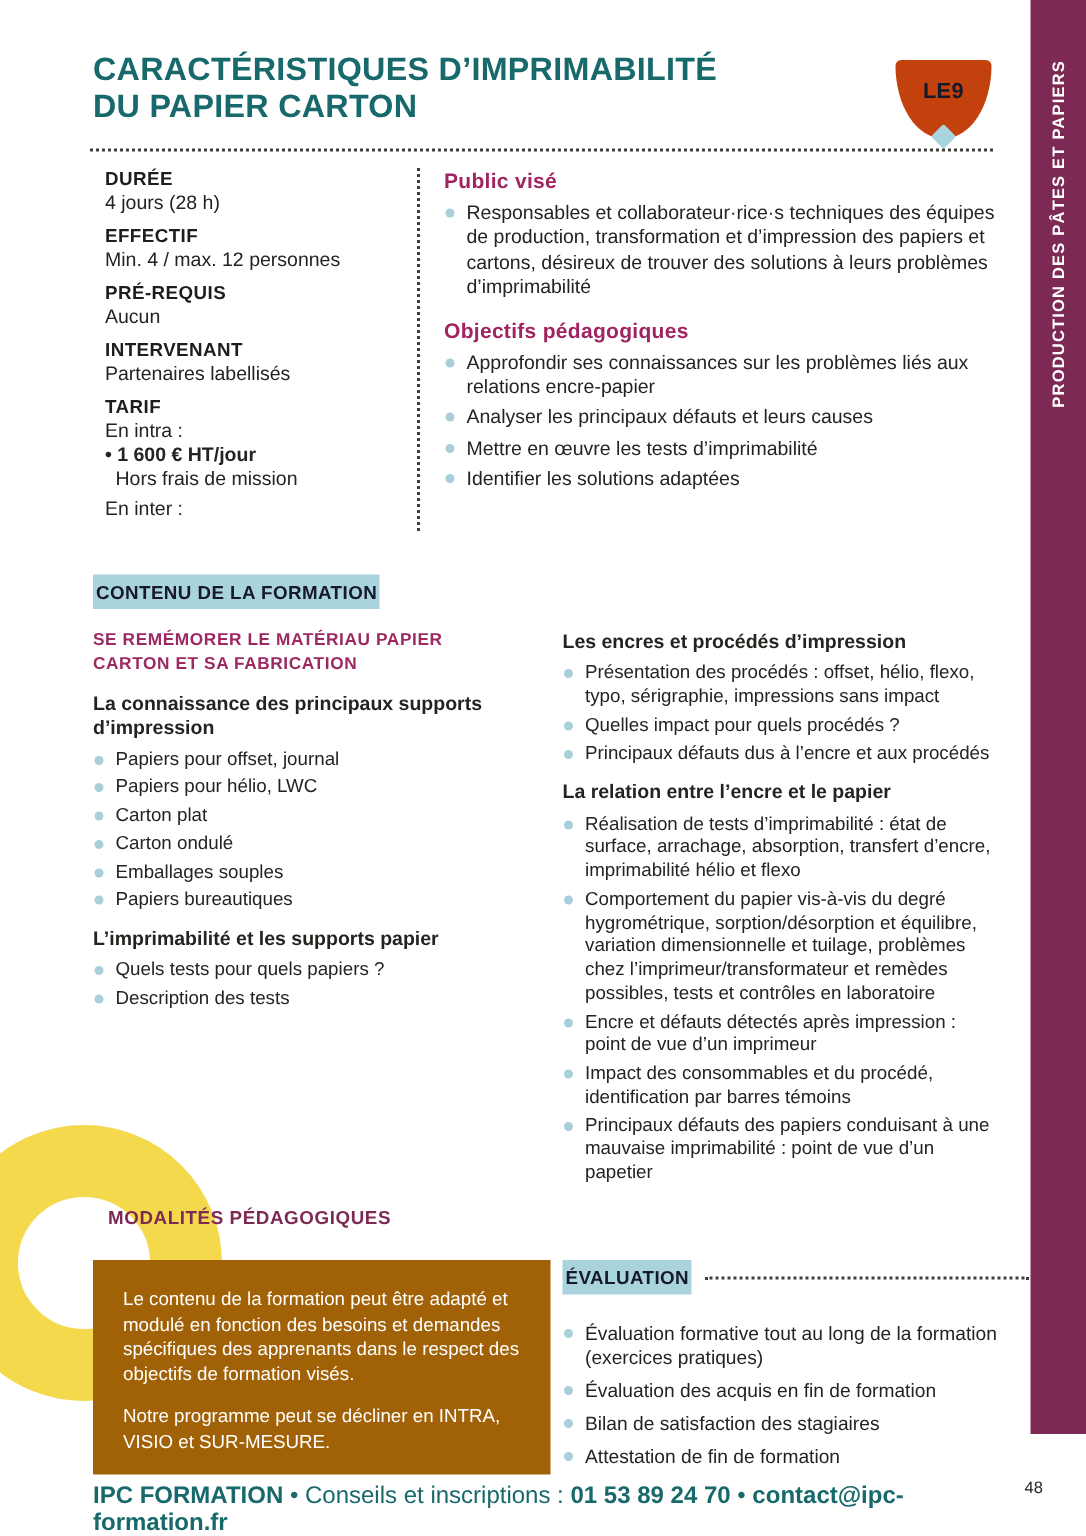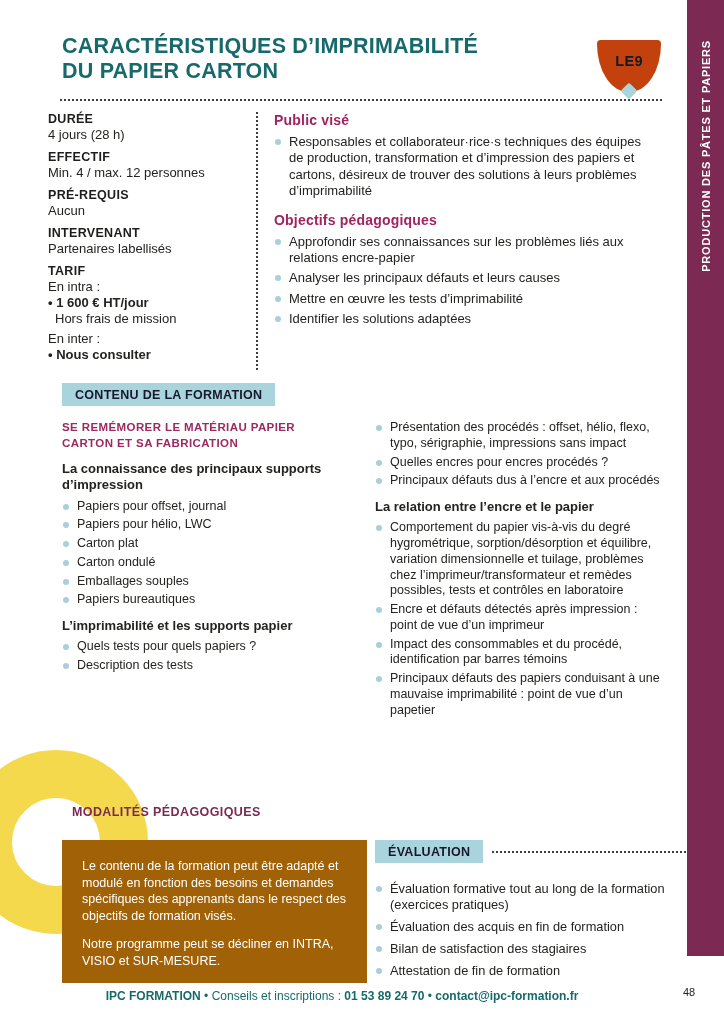--- a/index.html
+++ b/index.html
@@ -24,21 +24,21 @@
            font-weight:800; line-height:1.17; letter-spacing:.2px; }
   .badge-le9 { position:absolute; left:597px; top:40px; width:64px; height:52px;
            background:#c2410c; border-radius:4px 4px 52% 52% / 4px 4px 100% 100%; }
   .badge-le9::after { content:""; position:absolute; left:50%; bottom:-5px; width:12px; height:12px;
            background:#a9d4dd; transform:translateX(-50%) rotate(45deg); border-radius:2px; }
   .badge-le9 b { display:block; text-align:center; line-height:42px; font-size:14.5px;
            color:#151929; letter-spacing:.3px; }
   .rule-h { position:absolute; left:60px; top:99px; width:602px; border-top:2px dotted #3e3e3d; }
 
   
-  .top-info { position:absolute; left:48px; top:112px; width:604px; display:flex; }
+  .top-info { position:absolute; left:70px; top:112px; width:604px; display:flex; }
   .col-facts { width:208px; }
   .col-divider { border-left:2px dotted #3e3e3d; }
   .col-audience { flex:1; padding-left:16px; }
 
   .fact { margin-bottom:8px; }
   .fact .lbl { font-size:12.5px; font-weight:bold; letter-spacing:.3px; color:#1d1d1b; margin-bottom:1px; }
   .fact .val { font-size:13px; color:#242320; }
   .tarif-line { font-size:13px; margin-top:1px; }
   .tarif-line.b { font-weight:bold; }
   .tarif-line.b::before { content:"• "; }
@@ -48,21 +48,21 @@
   .mag-head { color:#a02460; font-weight:bold; font-size:14px; margin-bottom:6px; letter-spacing:.2px; }
   .mag-head.second { margin-top:12px; }
 
   ul.blist { list-style:none; }
   ul.blist li { display:flex; font-size:13px; line-height:1.26; margin-bottom:4px; }
   ul.blist li .dot { flex:0 0 auto; width:6px; height:6px; border-radius:50%;
       background:#a9cfdb; margin:5px 8px 0 1px; }
 
   
   .chip { display:inline-block; background:#a9d4dd; color:#16182b; font-weight:bold;
-          font-size:12.5px; letter-spacing:.3px; padding:5px 13px 4px; }
+          font-size:12.5px; letter-spacing:.3px; padding:5px 2px 4px; }
   .chip-contenu { position:absolute; left:62px; top:383px; }
 
   .content-cols { position:absolute; left:62px; top:420px; width:604px; display:flex; gap:28px; }
   .ccol-l { width:285px; }
   .ccol-r { width:291px; }
   .sec-maroon { color:#9c2961; font-weight:bold; font-size:11.5px; letter-spacing:.4px;
                 line-height:1.35; margin-bottom:10px; text-transform:uppercase; }
   .sub-head { font-size:13px; font-weight:bold; line-height:1.25; margin:10px 0 5px; }
   .sub-head.first { margin-top:0; }
   .sub-italic { font-size:13px; font-style:italic; margin:2px 0 6px; }
@@ -79,22 +79,22 @@
   .modalites-box p + p { margin-top:12px; }
 
   
   .eval-wrap { position:absolute; left:375px; top:840px; width:311px; }
   .eval-head { display:flex; align-items:center;justify-content:center; }
   .eval-head .dots { flex:1; border-top:2px dotted #3e3e3d; margin-left:9px; }
   .eval-wrap ul.blist { margin-top:18px; }
   .eval-wrap ul.blist li { font-size:12.8px; margin-bottom:6px; }
 
   
-  .footer { position:absolute; left:62px; top:989px; width:560px; text-align:center;
-            color:#17696b; font-size:12px; }
+  .footer { position:absolute; left:62px; top:989px; width:560px; 
+            color:#17696b; font-size:16px; }
   .footer b { font-weight:bold; }
   .page-num { position:absolute; left:683px; top:986px; font-size:11px; color:#242320; }
 </style>
 </head>
 <body>
 
 <div class="page">
 
   <div class="side-strip">
     <span>PRODUCTION DES PÂTES ET PAPIERS</span>
@@ -132,21 +132,20 @@
             <div class="lbl">INTERVENANT</div>
             <div class="val">Partenaires labellisés</div>
           </div>
         </div>
       <div class="fact">
         <div class="lbl">TARIF</div>
         <div class="tarif-line">En intra :</div>
         <div class="tarif-line b">1 600 € HT/jour</div>
         <div class="tarif-line indent">Hors frais de mission</div>
         <div class="tarif-line tarif-gap">En inter :</div>
-        <div class="tarif-line b">Nous consulter</div>
       </div>
     </div>
     <div class="col-divider"></div>
     <div class="col-audience">
       <div class="mag-head">Public visé</div>
       <ul class="blist">
 
           <li>
             <span class="dot"></span>
             <span>Responsables et collaborateur·rice·s techniques des équipes de production, transformation et d’impression des papiers et cartons, désireux de trouver des solutions à leurs problèmes d’imprimabilité</span>
@@ -224,40 +223,45 @@
             <span>Quels tests pour quels papiers ?</span>
           </li>
 
           <li>
             <span class="dot"></span>
             <span>Description des tests</span>
           </li>
         </ul>
     </div>
     <div class="ccol-r">
+      <div class="sub-head first">Les encres et procédés d’impression</div>
       <ul class="blist">
 
           <li>
             <span class="dot"></span>
             <span>Présentation des procédés : offset, hélio, flexo, typo, sérigraphie, impressions sans impact</span>
           </li>
 
           <li>
             <span class="dot"></span>
-            <span>Quelles encres pour encres procédés ?</span>
+            <span>Quelles impact pour quels procédés ?</span>
           </li>
 
           <li>
             <span class="dot"></span>
             <span>Principaux défauts dus à l’encre et aux procédés</span>
           </li>
         </ul>
       <div class="sub-head">La relation entre l’encre et le papier</div>
       <ul class="blist">
 
+          <li>
+            <span class="dot"></span>
+            <span>Réalisation de tests d’imprimabilité : état de surface, arrachage, absorption, transfert d’encre, imprimabilité hélio et flexo</span>
+          </li>
 
           <li>
             <span class="dot"></span>
             <span>Comportement du papier vis-à-vis du degré hygrométrique, sorption/désorption et équilibre, variation dimensionnelle et tuilage, problèmes chez l’imprimeur/transformateur et remèdes possibles, tests et contrôles en laboratoire</span>
           </li>
 
           <li>
             <span class="dot"></span>
             <span>Encre et défauts détectés après impression : point de vue d’un imprimeur</span>
           </li>

